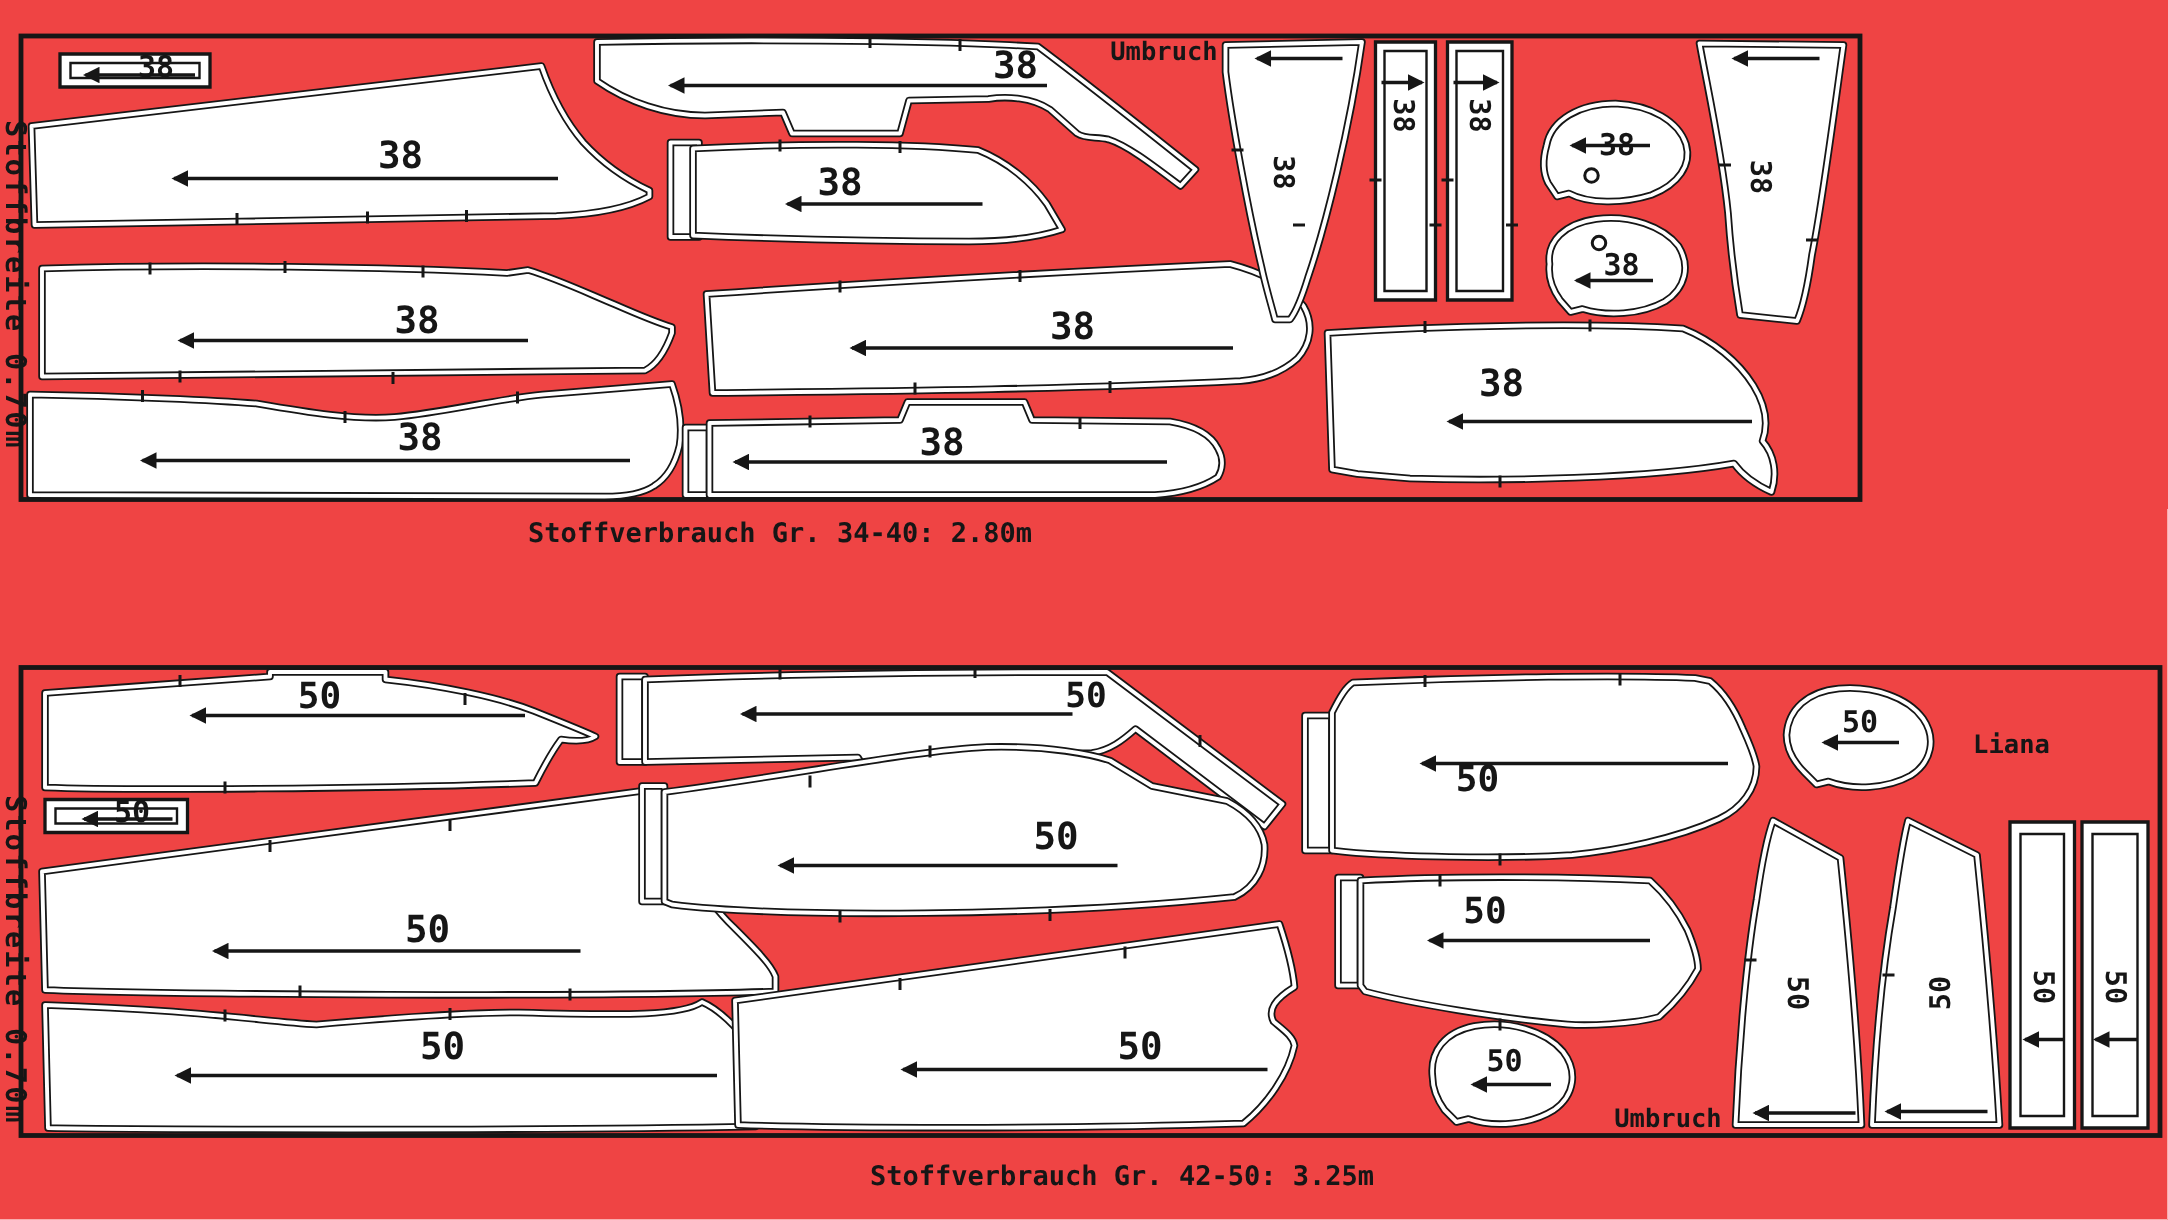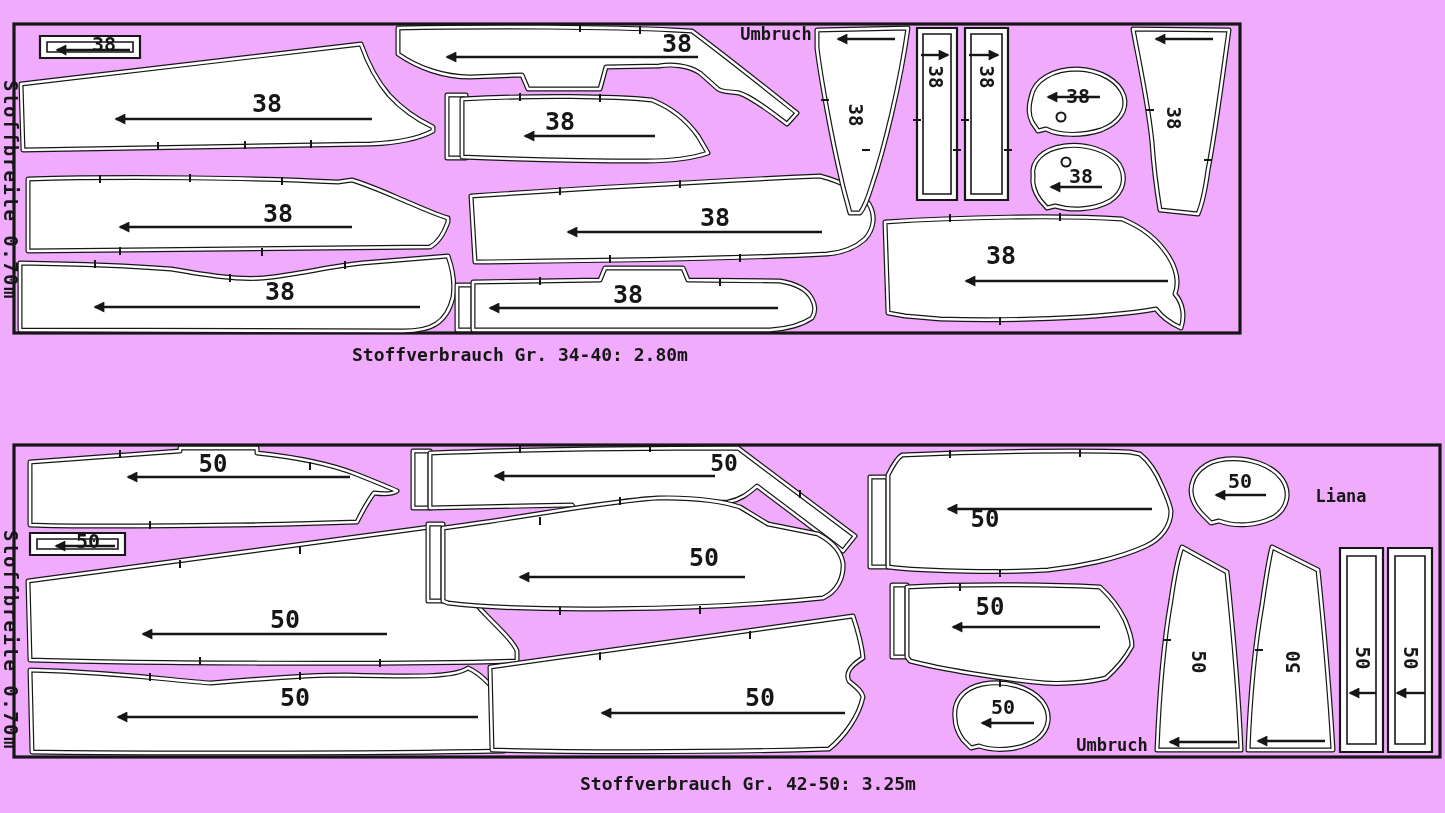--- a/index.html
+++ b/index.html
@@ -1,16 +1,16 @@
 <!DOCTYPE html>
 <html><head>
 <meta charset="utf-8">
 <style>
   html,body{margin:0;padding:0;background:#ffffff;}
-  .sheet{width:1445px;height:813px;background:#f0abfc;position:relative;overflow:hidden;}
+  .sheet{width:1445px;height:813px;background:#ef4444;position:relative;overflow:hidden;}
   svg{display:block;}
   svg text{font-family:"DejaVu Sans Mono","Liberation Mono",monospace;font-weight:bold;fill:#161616;}
   .border{fill:none;stroke:#161616;stroke-width:3.2;}
   .piece{fill:#ffffff;stroke:#161616;stroke-width:5;stroke-linejoin:round;}
   .piece-inner{fill:none;stroke:#ffffff;stroke-width:2.6;stroke-linejoin:round;pointer-events:none;}
   .single{fill:#ffffff;stroke:#161616;stroke-width:2.2;stroke-linejoin:miter;}
   .seam{fill:none;stroke:#161616;stroke-width:1.6;}
   .ticks{fill:none;stroke:#161616;stroke-width:2;}
   .arrow{fill:none;stroke:#161616;stroke-width:2.4;}
   .drill{fill:none;stroke:#161616;stroke-width:2;}

